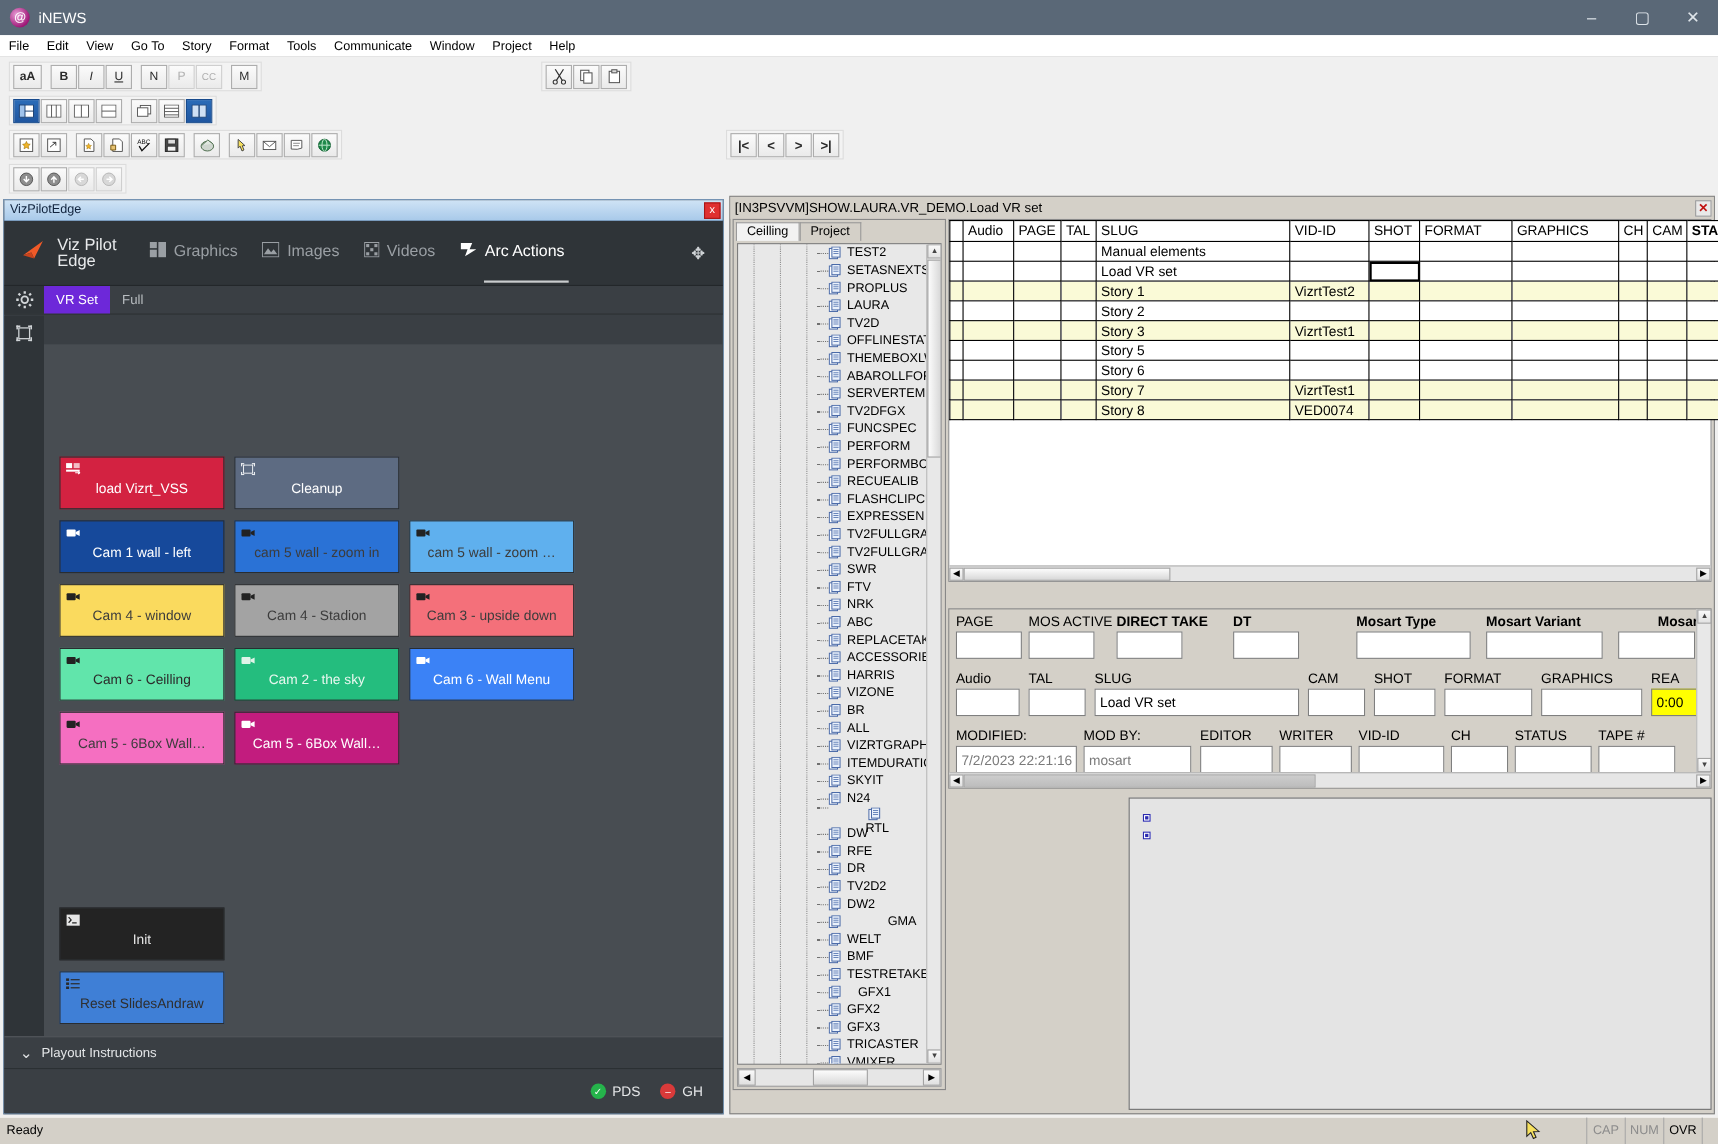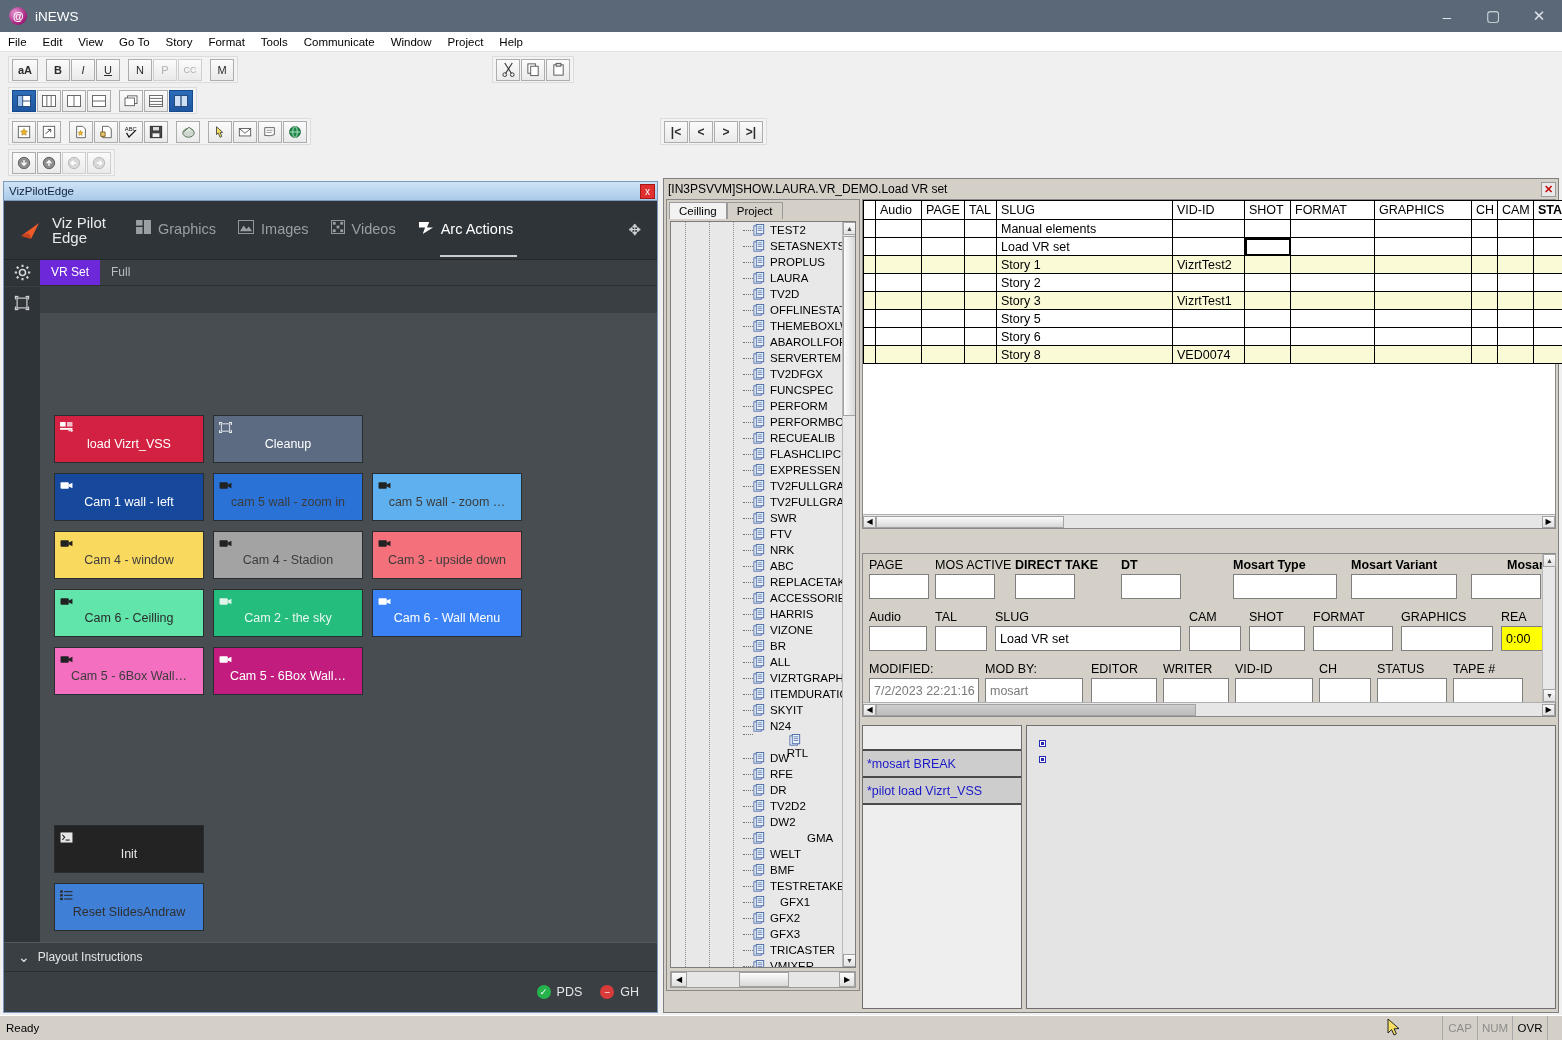--- a/index.html
+++ b/index.html
@@ -77,21 +77,21 @@
     margin-left: auto; width: 15px; height: 15px; background: #e03030;
     color: #fff; font-size: 10px; display: flex; align-items: center;
     justify-content: center; border: 1px solid #a81616;
   }
   #vpe-body { position: relative; height: 811px; background: #3a3f44; }
 
   #vpe-header {
     height: 59px; background: #2f3438; display: flex; align-items: center;
     padding-left: 14px; border-bottom: 1px solid #23272a;
   }
-  .vpe-logo { display: flex; align-items: flex-end; }
+  .vpe-logo { display: flex; align-items: flex-start; }
   .vpe-logo-mark { width: 26px; height: 26px; position: relative; margin-right: 8px; }
   .vpe-brand { color: #e8eaec; font-size: 15px; line-height: 15px; width: 70px; }
   .vpe-nav { display: flex; align-items: center; margin-left: 14px; gap: 22px; }
   .vpe-nav-item { display: flex; align-items: center; gap: 7px; position: relative; padding-bottom: 2px; }
   .vpe-nav-item .lbl { font-size: 14.5px; color: #9a9fa4; }
   .vpe-nav-item.sel .lbl { color: #ffffff; }
   .vpe-nav-item.sel::after {
     content: ""; position: absolute; left: 22px; right: -4px; bottom: -16px;
     height: 2px; background: #c9ccce;
   }
@@ -1483,20 +1483,34 @@
             <td></td>
             <td></td>
             <td></td>
             <td></td>
           </tr>
           <tr class="hl">
             <td></td>
             <td></td>
             <td></td>
             <td></td>
+            <td>Story 7</td>
+            <td>VizrtTest1</td>
+            <td></td>
+            <td></td>
+            <td></td>
+            <td></td>
+            <td></td>
+            <td></td>
+          </tr>
+          <tr class="hl">
+            <td></td>
+            <td></td>
+            <td></td>
+            <td></td>
             <td>Story 8</td>
             <td>VED0074</td>
             <td></td>
             <td></td>
             <td></td>
             <td></td>
             <td></td>
             <td></td>
           </tr>
         </tbody>
@@ -1613,26 +1627,20 @@
       <div class="sb-arrow" style="position:absolute;bottom:0;left:0;">▼</div>
     </div>
     <div id="form-hscroll">
       <div class="hsb-arrow" style="height:12px;width:13px;">◀</div>
       <div id="form-hthumb" style="width:320px;"></div>
       <div style="flex:1;"></div>
       <div class="hsb-arrow" style="height:12px;width:13px;">▶</div>
     </div>
   </div>
 
-  <div id="story-left">
-    <div class="cue-blank"></div>
-    <div class="cue-item">*mosart BREAK</div>
-    <div class="cue-item">*pilot load Vizrt_VSS</div>
-    <div class="cue-blank" style="border-bottom:none;height:200px;"></div>
-  </div>
 
   <div id="story-right">
     <div class="anchor">
         <i></i>
       </div>
     <div class="anchor">
         <i></i>
       </div>
   </div>
 </div>

